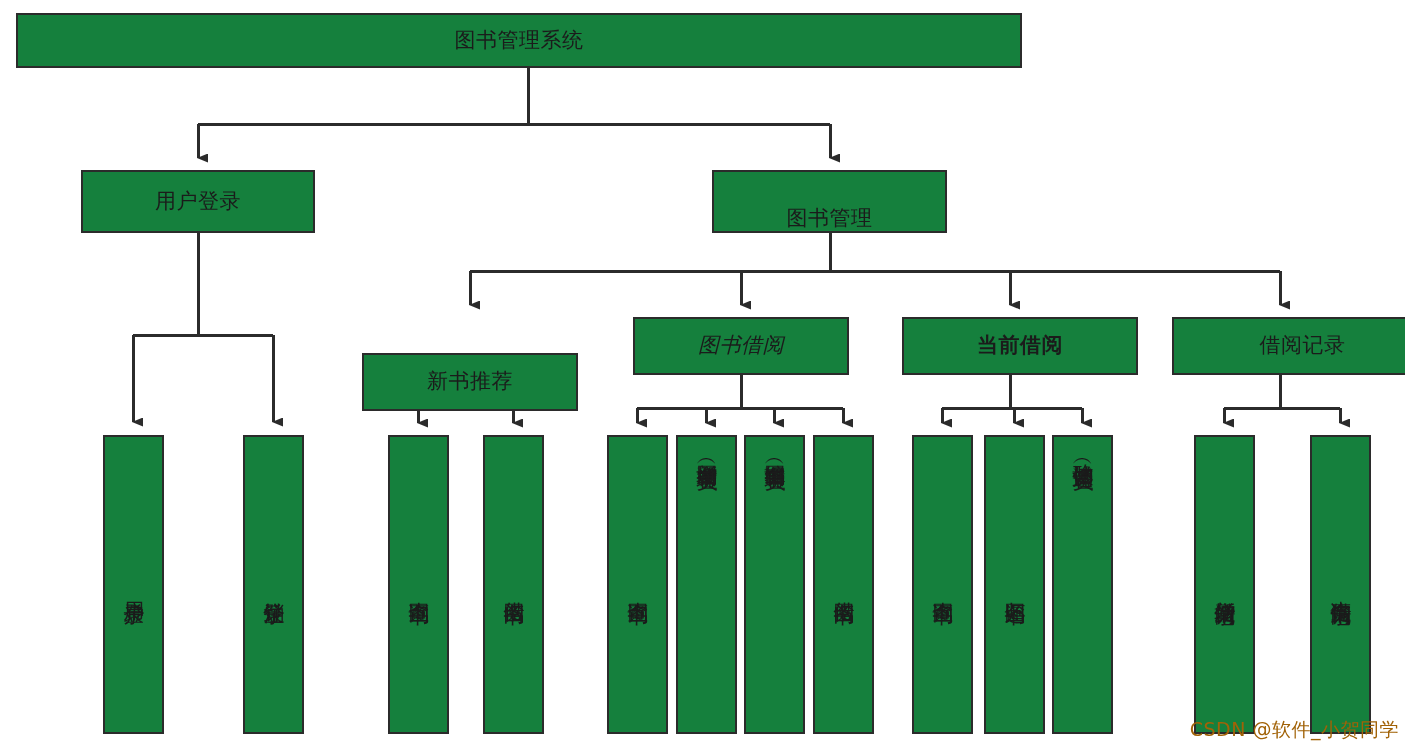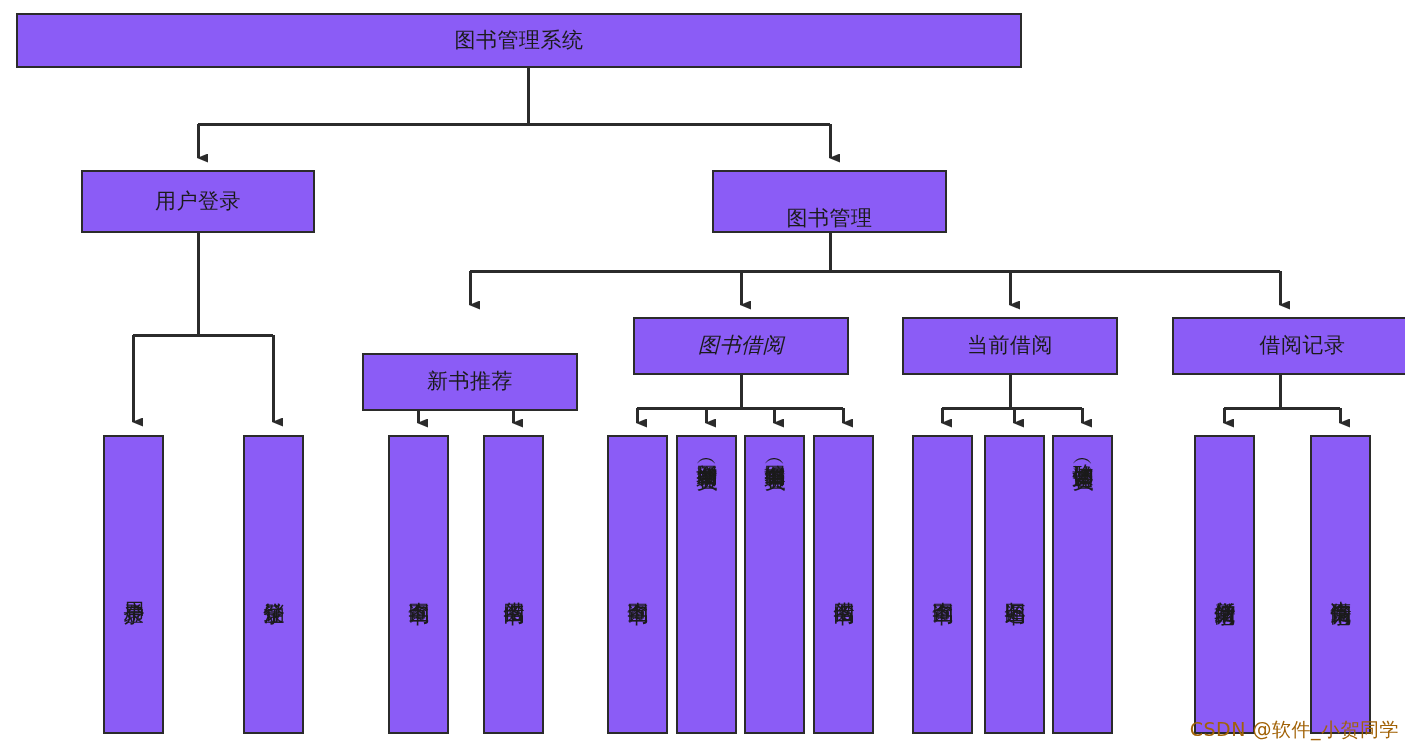--- a/index.html
+++ b/index.html
@@ -23,21 +23,21 @@
     position: absolute;
     left: 0;
     top: 0;
     width: 1405px;
     height: 747px;
   }
   .node-box {
     position: absolute;
     box-sizing: border-box;
     border: 2px solid #2b2b2b;
-    background: #8b5cf6;
+    background: #15803d;
     display: flex;
     align-items: center;
     justify-content: center;
     color: #1b1b1b;
   }
   .node-label-h {
     font-size: 21px;
     line-height: 1.2;
     letter-spacing: 0.5px;
     white-space: nowrap;
@@ -148,21 +148,21 @@
   <div class="node-box" style="left:712px; top:170px; width:235px; height:63px;align-items:flex-end;">
     <span class="node-label-h">图书管理</span>
   </div>
 
   <div class="node-box" style="left:362px; top:317px; width:216px; height:58px;margin-top:36px;">
     <span class="node-label-h">新书推荐</span>
   </div>
   <div class="node-box" style="left:633px; top:317px; width:216px; height:58px;font-style:italic;">
     <span class="node-label-h">图书借阅</span>
   </div>
-  <div class="node-box" style="left:902px; top:317px; width:216px; height:58px;">
+  <div class="node-box" style="left:902px; top:317px; width:236px; height:58px;font-weight:bold;">
     <span class="node-label-h">当前借阅</span>
   </div>
   <div class="node-box" style="left:1172px; top:317px; width:261px; height:58px;">
     <span class="node-label-h">借阅记录</span>
   </div>
 
   <div class="node-box leaf" style="left:103px; top:435px; width:61px; height:299px;">
     <div class="leaf-inner">
       <span class="node-label-v">用户登录</span>
     </div>

